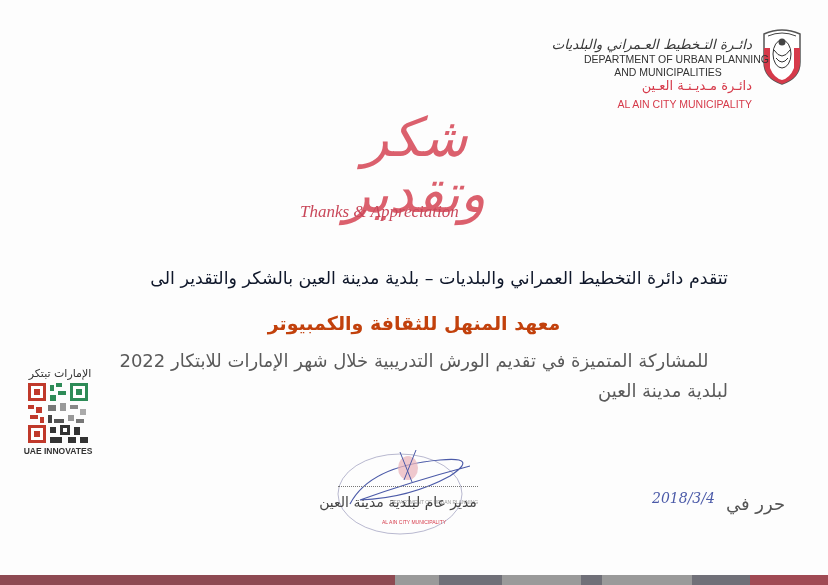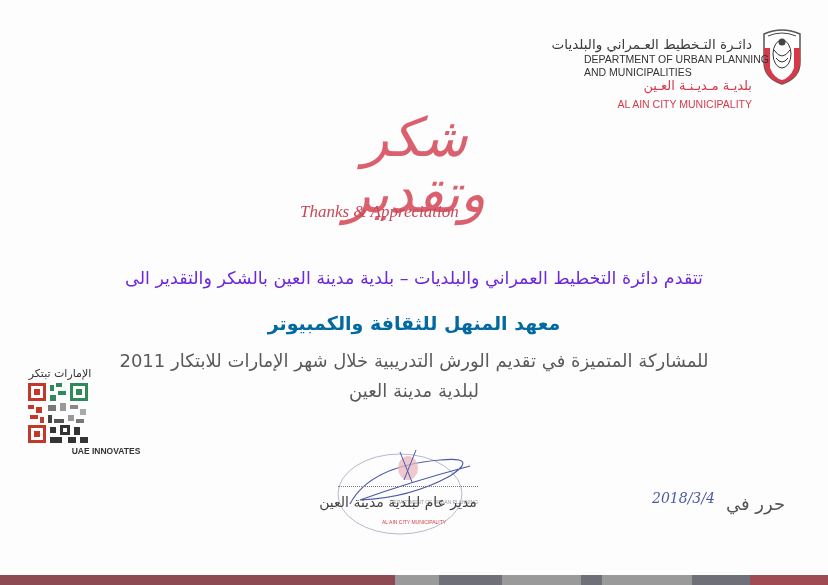--- a/index.html
+++ b/index.html
@@ -2,41 +2,41 @@
 <html><head>
   <meta charset="utf-8">
   <style>
     html, body { margin: 0; padding: 0; }
     body {
       width: 828px; height: 585px; background: #fdfdfd; position: relative; overflow: hidden;
       font-family: "DejaVu Sans", sans-serif; color: #555;
     }
     .abs { position: absolute; }
     
-    .dept-ar { top: 36px; left: 584px; width: 168px; text-align: right; font-size: 13.5px; color: #3a3a3a; direction: rtl; white-space: nowrap; }
+    .dept-ar { top: 36px; left: 584px; width: 168px; text-align: right; font-size: 13.5px; color: #3a3a3a; direction: rtl; white-space: nowrap; font-style: italic; }
     .dept-en1 { top: 53px; left: 584px; width: 168px; text-align: right; font-family: "Liberation Sans", sans-serif; font-size: 10.5px; color: #333; white-space: nowrap; }
-    .dept-en2 { top: 66px; left: 584px; width: 168px; text-align: left; font-family: "Liberation Sans", sans-serif; font-size: 10.5px; color: #333; white-space: nowrap; }
+    .dept-en2 { top: 66px; left: 584px; width: 168px; text-align: center; font-family: "Liberation Sans", sans-serif; font-size: 10.5px; color: #333; white-space: nowrap; }
     .muni-ar { top: 78px; left: 584px; width: 168px; text-align: right; font-size: 13px; color: #d63a4a; direction: rtl; white-space: nowrap; }
     .muni-en { top: 98px; left: 584px; width: 168px; text-align: right; font-family: "Liberation Sans", sans-serif; font-size: 10.5px; color: #d63a4a; white-space: nowrap; }
     .emblem { top: 28px; left: 760px; width: 44px; height: 58px; }
 
     
     .title-ar { top: 110px; left: 300px; width: 230px; text-align: center; font-family: "DejaVu Serif", serif; font-size: 54px; font-style: italic; color: #d8505e; direction: rtl; line-height: 56px; letter-spacing: 1px; opacity: 0.9; }
     .title-en { top: 202px; left: 300px; width: 230px; text-align: left; font-family: "Liberation Serif", serif; font-style: italic; font-size: 17px; color: #c9485a; }
 
     
-    .line1 { top: 268px; left: 100px; width: 628px; text-align: center; font-size: 17.5px; color: #6d28d9; direction: rtl; white-space: nowrap; }
-    .line2 { top: 312px; left: 100px; width: 628px; text-align: center; font-size: 19px; font-weight: bold; color: #0369a1; direction: rtl; }
+    .line1 { top: 268px; left: 100px; width: 628px; font-size: 17.5px; color: #0f172a; direction: rtl; white-space: nowrap; }
+    .line2 { top: 312px; left: 100px; width: 628px; text-align: center; font-size: 19px; font-weight: bold; color: #c2410c; direction: rtl; }
     .line3 { top: 350px; left: 100px; width: 628px; text-align: center; font-size: 18px; color: #5a5a5a; direction: rtl; white-space: nowrap; }
-    .line4 { top: 380px; left: 100px; width: 628px; text-align: center; font-size: 18px; color: #5a5a5a; direction: rtl; }
+    .line4 { top: 380px; left: 100px; width: 628px; font-size: 18px; color: #5a5a5a; direction: rtl; }
 
     
     .uae-ar { top: 367px; left: 22px; width: 76px; text-align: center; font-size: 11px; color: #333; direction: rtl; }
     .qr { top: 383px; left: 28px; width: 60px; height: 60px; }
-    .uae-en { top: 446px; left: 16px; width: 84px; text-align: center; font-family: "Liberation Sans", sans-serif; font-size: 8.5px; font-weight: bold; color: #333; margin-left: 48px; }
+    .uae-en { top: 446px; left: 16px; width: 84px; text-align: center; font-family: "Liberation Sans", sans-serif; font-size: 8.5px; font-weight: bold; color: #333; }
 
     
     .stamp { top: 442px; left: 330px; width: 150px; height: 100px; }
     .sig-dots { top: 486px; left: 338px; width: 140px; border-top: 1.5px dotted #777; }
     .signer { top: 494px; left: 316px; width: 164px; text-align: center; font-size: 14px; color: #444; direction: rtl; white-space: nowrap; }
 
     
     .date-label { top: 493px; left: 726px; font-size: 18px; color: #555; direction: rtl; }
     .date-value { top: 490px; left: 652px; font-family: "DejaVu Serif", serif; font-style: italic; font-size: 14px; color: #4b5aa8; }
 
@@ -53,29 +53,29 @@
     <path d="M4 20 L10 20 L10 40 Q14 50 22 52 Q30 50 34 40 L34 20 L40 20 L40 34 Q40 50 22 56 Q4 50 4 34 Z" fill="#d63a4a"></path>
     <ellipse cx="22" cy="26" rx="9" ry="14" fill="#fff" stroke="#333" stroke-width="1"></ellipse>
     <circle cx="22" cy="14" r="3.5" fill="#444"></circle>
     <path d="M14 22 Q22 34 30 22 M16 30 Q22 38 28 30" fill="none" stroke="#333" stroke-width="1"></path>
     <path d="M8 8 Q22 2 36 8" fill="none" stroke="#444" stroke-width="1"></path>
   </svg>
 </div>
 <div class="abs dept-ar">دائـرة التـخطيط العـمراني والبلديات</div>
 <div class="abs dept-en1">DEPARTMENT OF URBAN PLANNING</div>
 <div class="abs dept-en2">AND MUNICIPALITIES</div>
-<div class="abs muni-ar">بلديـة مـديـنـة العـين</div>
+<div class="abs muni-ar">دائـرة مـديـنـة العـين</div>
 <div class="abs muni-en">AL AIN CITY MUNICIPALITY</div>
 
 <div class="abs title-ar">شكر وتقدير</div>
 <div class="abs title-en">Thanks &amp; Appreciation</div>
 
 <div class="abs line1">تتقدم دائرة التخطيط العمراني والبلديات – بلدية مدينة العين بالشكر والتقدير الى</div>
 <div class="abs line2">معهد المنهل للثقافة والكمبيوتر</div>
-<div class="abs line3">للمشاركة المتميزة في تقديم الورش التدريبية خلال شهر الإمارات للابتكار 2011</div>
+<div class="abs line3">للمشاركة المتميزة في تقديم الورش التدريبية خلال شهر الإمارات للابتكار 2022</div>
 <div class="abs line4">لبلدية مدينة العين</div>
 
 <div class="abs uae-ar">الإمارات تبتكر</div>
 <div class="abs qr">
   <svg width="60" height="60" viewBox="0 0 60 60">
     <rect x="0" y="0" width="18" height="18" fill="#c0392b"></rect>
       <rect x="3" y="3" width="12" height="12" fill="#fff"></rect>
       <rect x="6" y="6" width="6" height="6" fill="#c0392b"></rect>
     <rect x="42" y="0" width="18" height="18" fill="#2e8b57"></rect>
       <rect x="45" y="3" width="12" height="12" fill="#fff"></rect>

